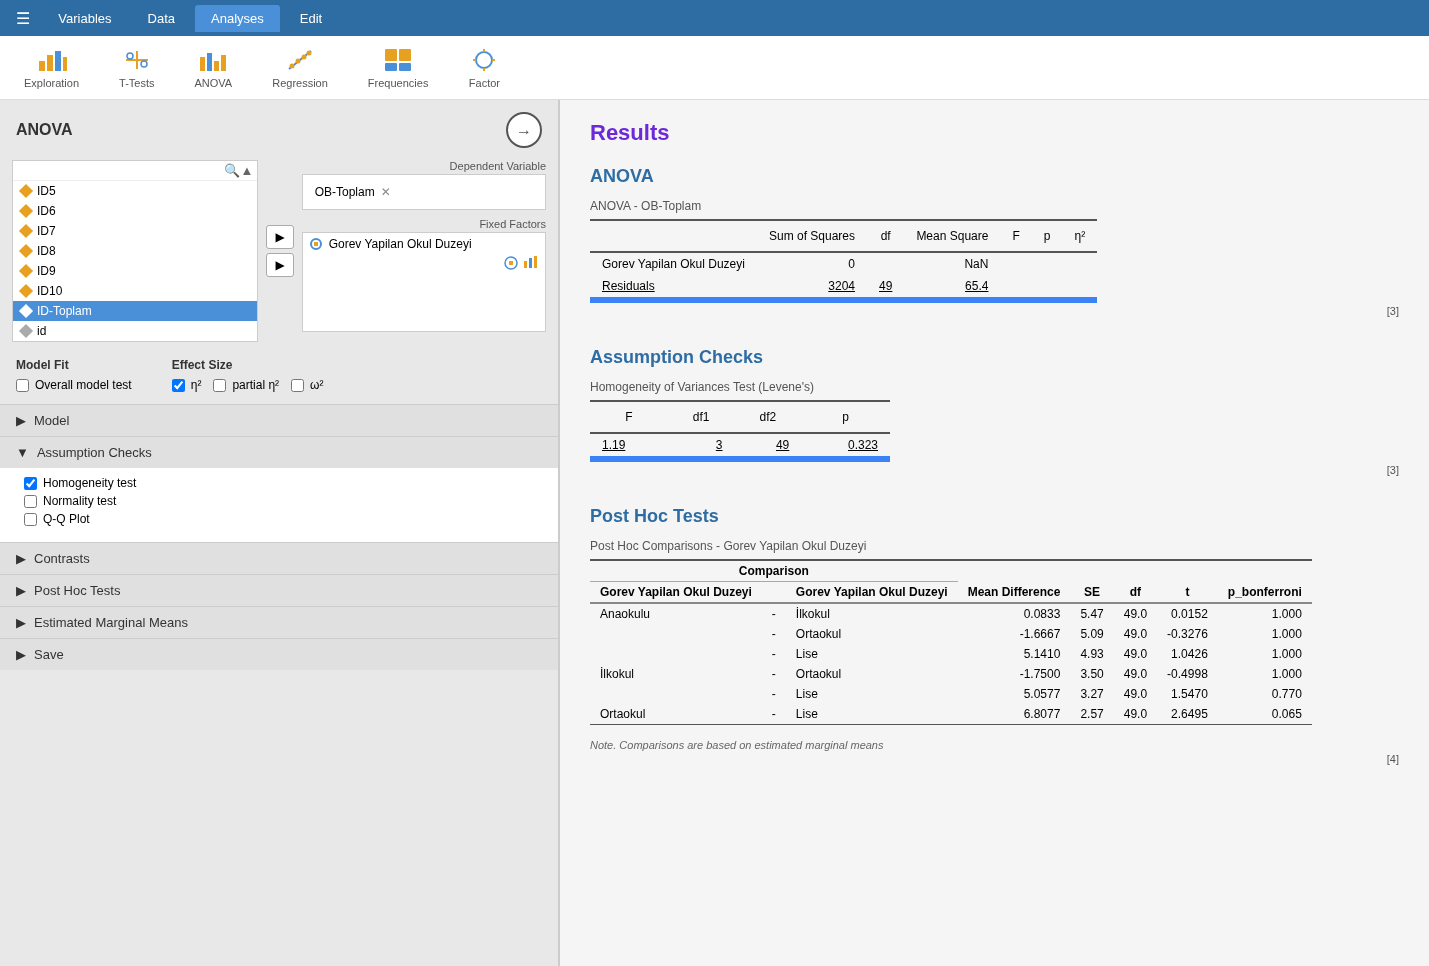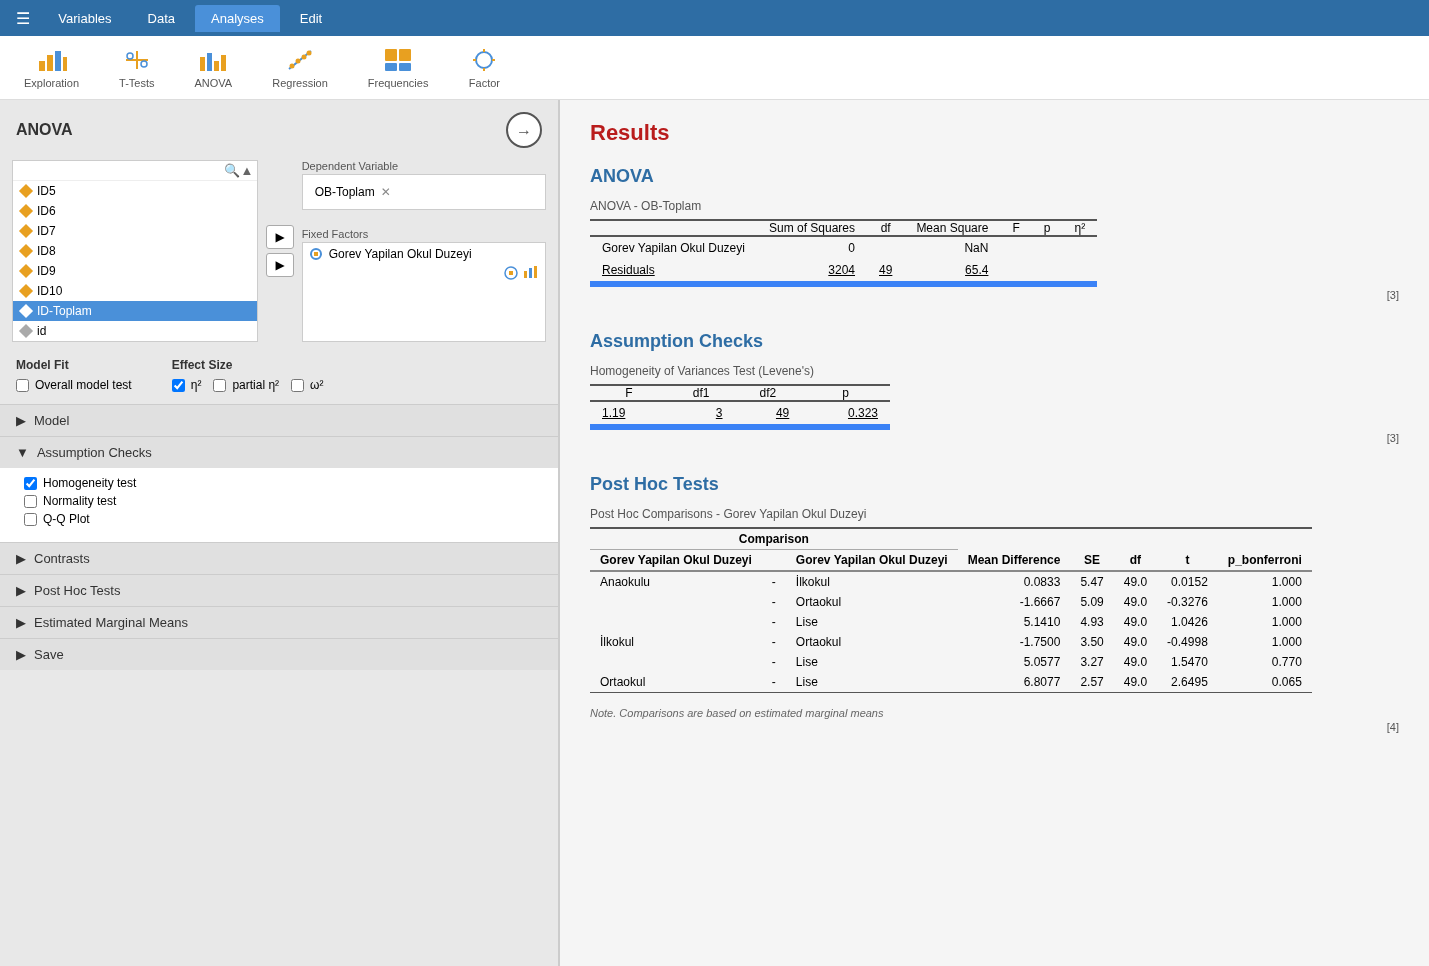--- a/index.html
+++ b/index.html
@@ -149,21 +149,22 @@
       padding: 4px 8px;
       cursor: pointer;
       font-size: 12px;
       border-radius: 3px;
     }
 
     .target-panes {
       flex: 1;
       display: flex;
       flex-direction: column;
-      gap: 18px;
+      gap: 8px;
+      text-align: right;
     }
     .target-pane-label {
       font-size: 11px;
       color: #555;
       margin-bottom: 2px;
     }
     .target-pane {
       background: white;
       border: 1px solid #ccc;
       min-height: 36px;
@@ -231,42 +232,42 @@
     
     .right-panel {
       flex: 1;
       background: #f5f5f5;
       overflow-y: auto;
       padding: 20px 30px;
     }
     .results-title {
       font-size: 22px;
       font-weight: bold;
-      color: #b91c1c;
+      color: #6d28d9;
       margin-bottom: 20px;
     }
     .section-title {
       font-size: 18px;
       font-weight: bold;
       color: #2e6da4;
       margin-bottom: 12px;
     }
 
     
     .result-section { margin-bottom: 30px; }
     .table-title { font-size: 12px; color: #555; margin-bottom: 6px; }
     .data-table {
       border-collapse: collapse;
       font-size: 12px;
       min-width: 500px;
     }
     .data-table th {
       border-bottom: 2px solid #555;
       border-top: 1px solid #555;
-      padding: 0 12px;
+      padding: 8px 12px;
       text-align: center;
       font-weight: normal;
     }
     .data-table td {
       padding: 4px 12px;
       text-align: right;
     }
     .data-table td:first-child { text-align: left; }
     .data-table tr:last-child td { border-bottom: 6px solid #3b82f6; text-decoration: underline; }
     .footnote { font-size: 11px; color: #666; margin-top: 4px; font-style: italic; }

